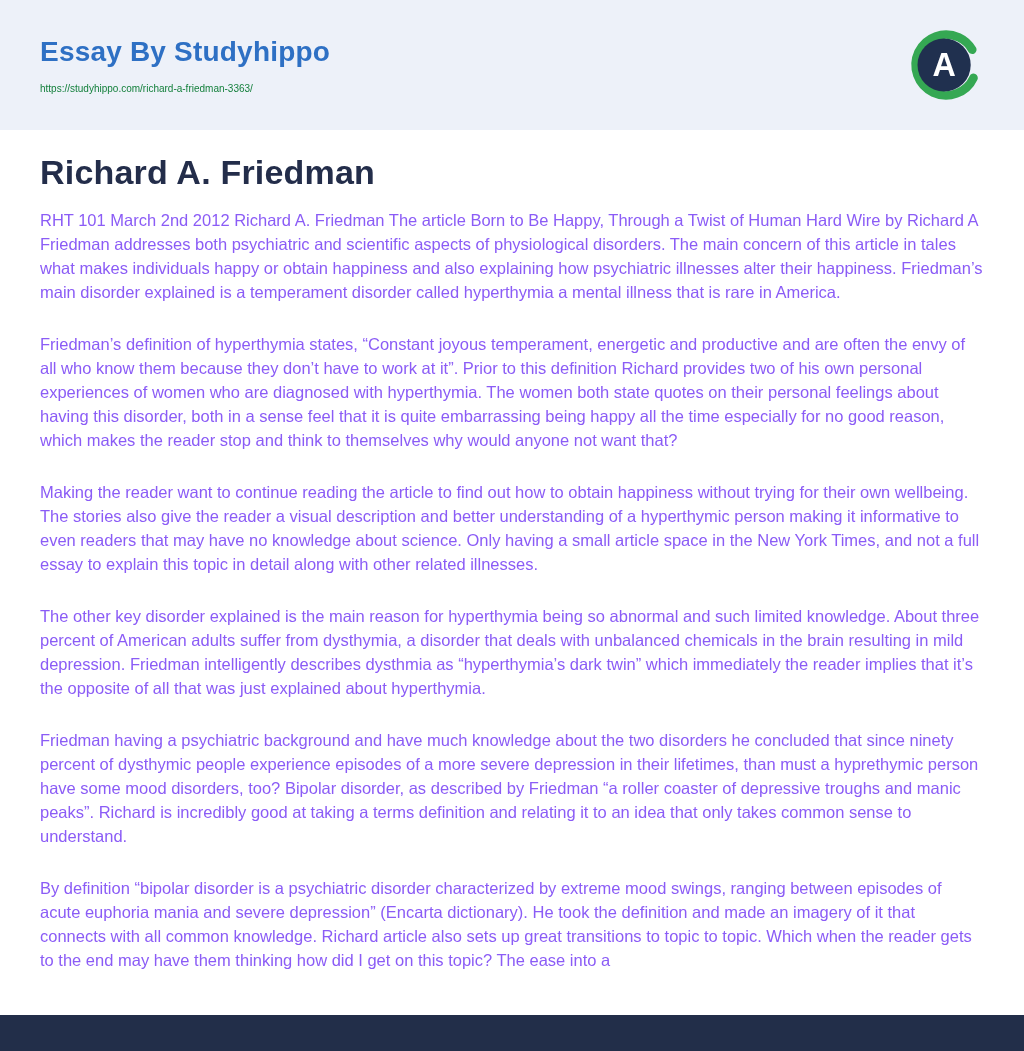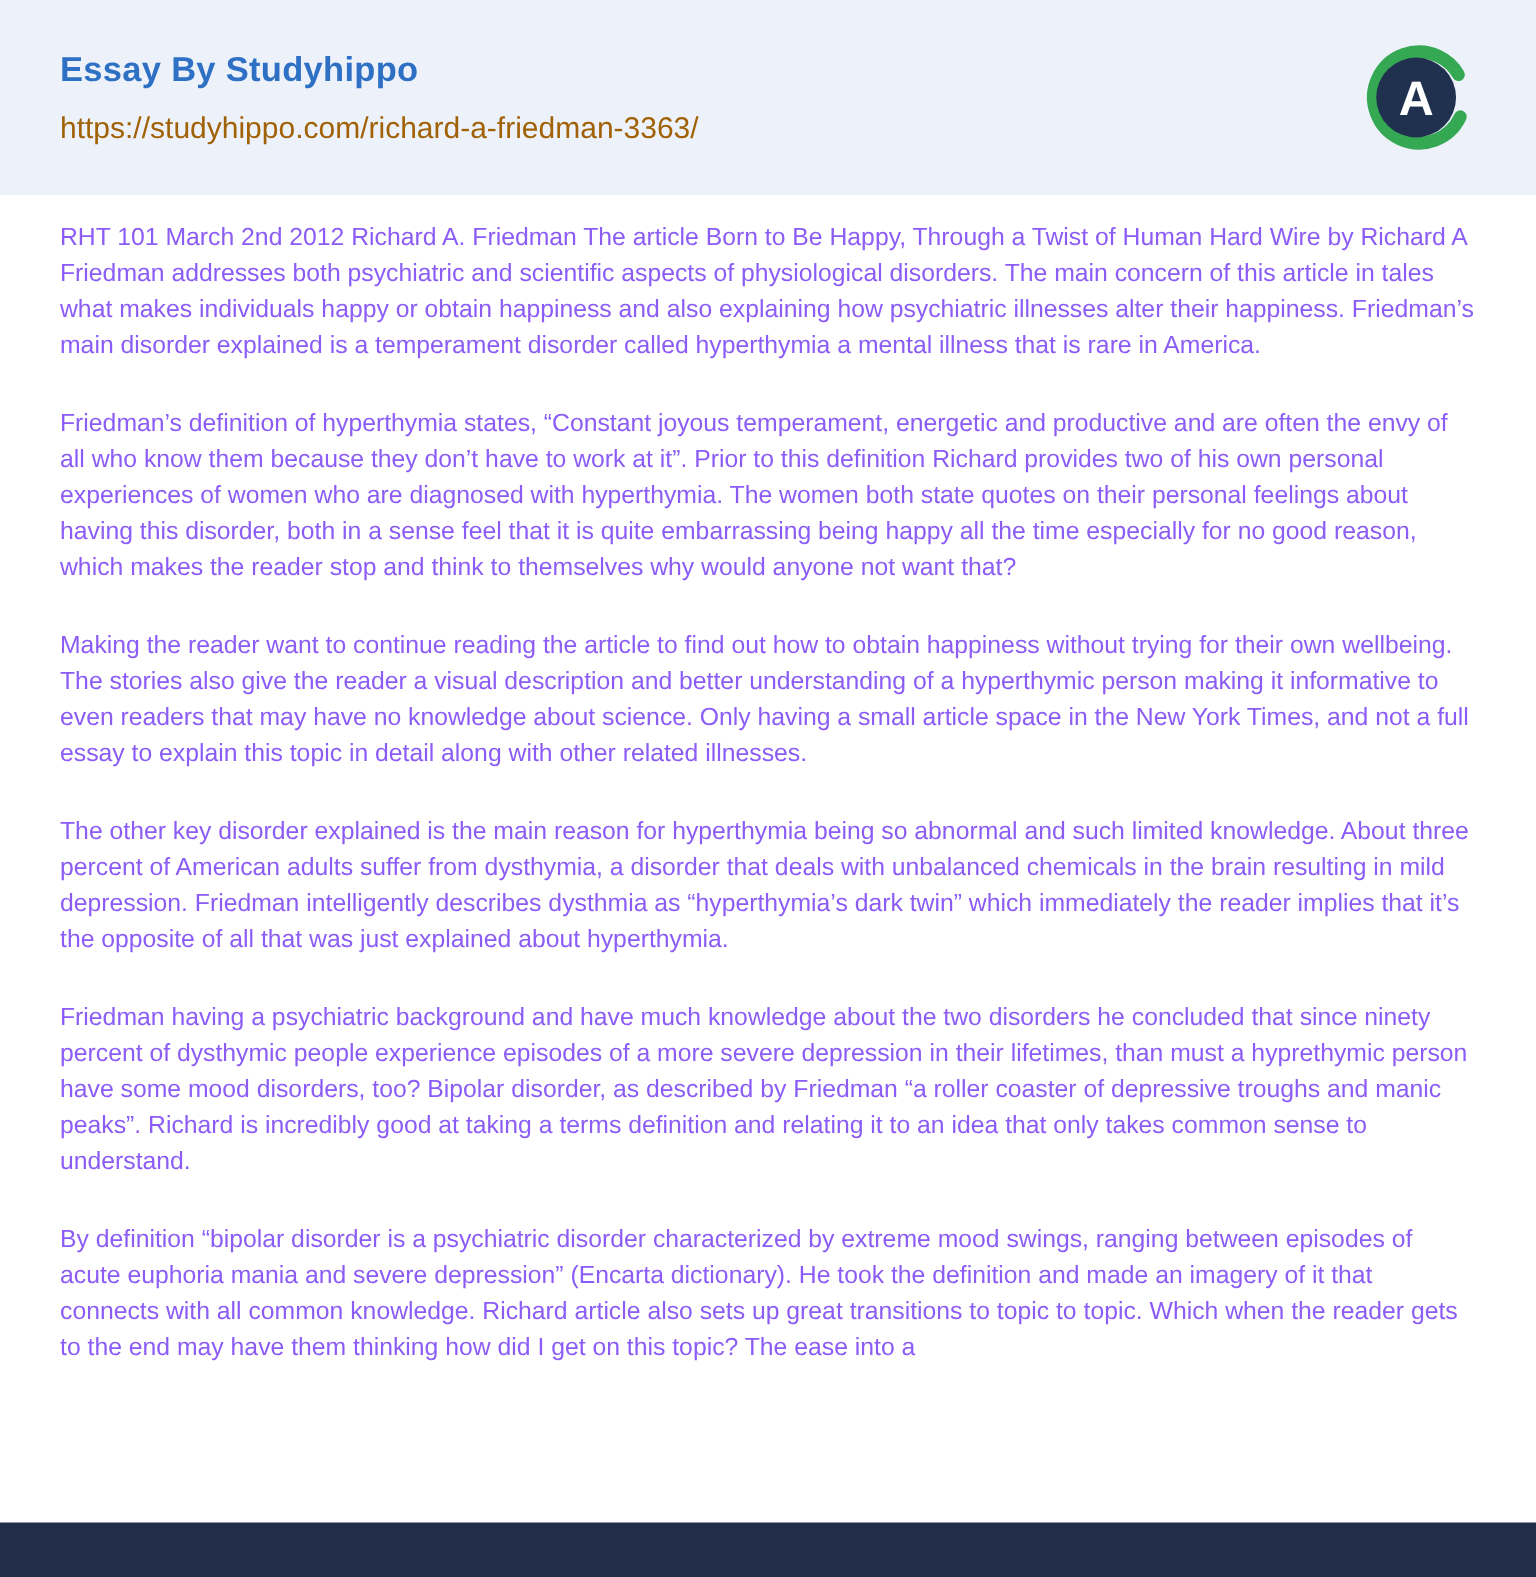--- a/index.html
+++ b/index.html
@@ -26,30 +26,30 @@
     justify-content: space-between;
     padding: 0 40px;
     box-sizing: border-box;
   }
   .header-text {
     display: flex;
     flex-direction: column;
   }
   .site-title {
     color: #2e70c4;
-    font-size: 23px;
+    font-size: 28px;
     font-weight: 700;
     letter-spacing: 0.2px;
     text-decoration: none;
     cursor: pointer;
   }
   .site-url {
     margin-top: 15px;
-    color: #a16207;
-    font-size: 20px;
+    color: #15803d;
+    font-size: 10px;
     cursor: pointer;
   }
   .logo {
     width: 76px;
     height: 76px;
     flex: 0 0 auto;
   }
   .main {
     padding: 16px 40px 0 40px;
     box-sizing: border-box;
@@ -90,20 +90,21 @@
     <div class="logo">
       <svg viewBox="0 0 80 80" width="76" height="76" aria-hidden="true">
         <circle cx="40" cy="40" r="32" fill="none" stroke="#35a853" stroke-width="9" stroke-linecap="round" stroke-dasharray="170 31" transform="rotate(25 40 40)"></circle>
         <circle cx="38" cy="40" r="28" fill="#20304f"></circle>
         <text x="38" y="52" text-anchor="middle" font-size="34" font-weight="bold" fill="#ffffff" font-family="Liberation Sans, sans-serif">A</text>
       </svg>
     </div>
   </header>
 
   <main class="main">
+    <h1 class="article-title">Richard A. Friedman</h1>
 
     <p class="article-paragraph">RHT 101 March 2nd 2012 Richard A. Friedman The article Born to Be Happy, Through a Twist of Human Hard Wire by Richard A Friedman addresses both psychiatric and scientific aspects of physiological disorders. The main concern of this article in tales what makes individuals happy or obtain happiness and also explaining how psychiatric illnesses alter their happiness. Friedman’s main disorder explained is a temperament disorder called hyperthymia a mental illness that is rare in America.</p>
     <p class="article-paragraph">Friedman’s definition of hyperthymia states, “Constant joyous temperament, energetic and productive and are often the envy of all who know them because they don’t have to work at it”. Prior to this definition Richard provides two of his own personal experiences of women who are diagnosed with hyperthymia. The women both state quotes on their personal feelings about having this disorder, both in a sense feel that it is quite embarrassing being happy all the time especially for no good reason, which makes the reader stop and think to themselves why would anyone not want that?</p>
     <p class="article-paragraph">Making the reader want to continue reading the article to find out how to obtain happiness without trying for their own wellbeing. The stories also give the reader a visual description and better understanding of a hyperthymic person making it informative to even readers that may have no knowledge about science. Only having a small article space in the New York Times, and not a full essay to explain this topic in detail along with other related illnesses.</p>
     <p class="article-paragraph">The other key disorder explained is the main reason for hyperthymia being so abnormal and such limited knowledge. About three percent of American adults suffer from dysthymia, a disorder that deals with unbalanced chemicals in the brain resulting in mild depression. Friedman intelligently describes dysthmia as “hyperthymia’s dark twin” which immediately the reader implies that it’s the opposite of all that was just explained about hyperthymia.</p>
     <p class="article-paragraph">Friedman having a psychiatric background and have much knowledge about the two disorders he concluded that since ninety percent of dysthymic people experience episodes of a more severe depression in their lifetimes, than must a hyprethymic person have some mood disorders, too? Bipolar disorder, as described by Friedman “a roller coaster of depressive troughs and manic peaks”. Richard is incredibly good at taking a terms definition and relating it to an idea that only takes common sense to understand.</p>
     <p class="article-paragraph">By definition “bipolar disorder is a psychiatric disorder characterized by extreme mood swings, ranging between episodes of acute euphoria mania and severe depression” (Encarta dictionary). He took the definition and made an imagery of it that connects with all common knowledge. Richard article also sets up great transitions to topic to topic. Which when the reader gets to the end may have them thinking how did I get on this topic? The ease into a</p>
   </main>
 
   <footer class="site-footer"></footer>

